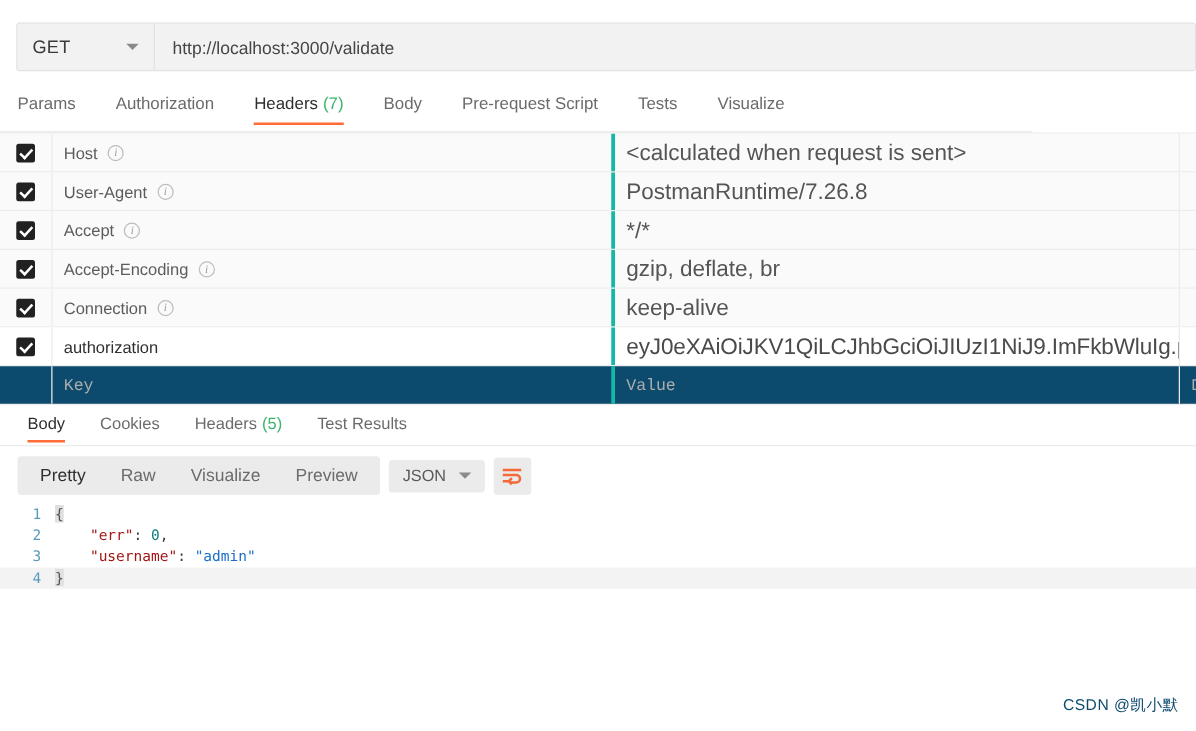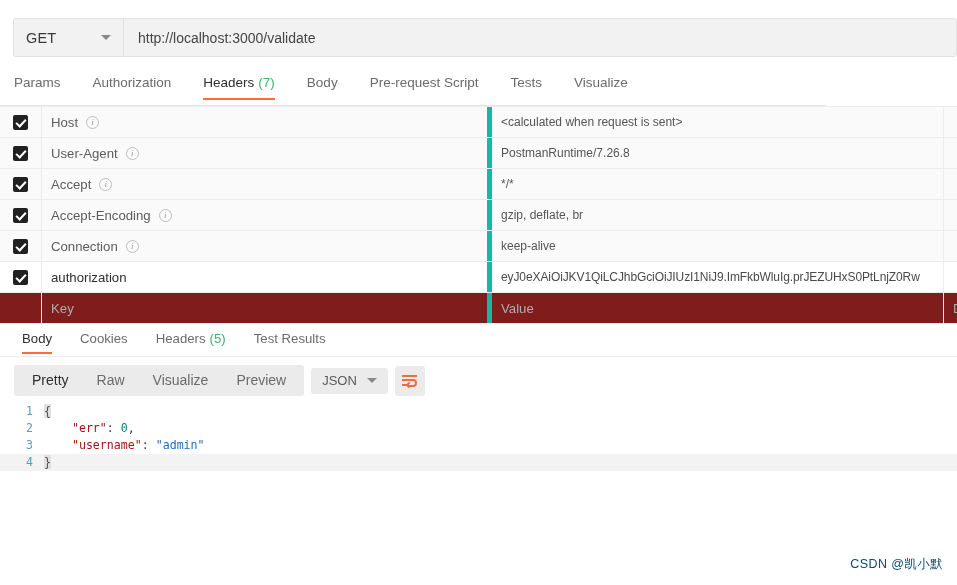--- a/index.html
+++ b/index.html
@@ -87,31 +87,31 @@
     border-top: 1px solid #ececec;
   }
   .hdr-row {
     display: flex;
     height: 31px;
     align-items: stretch;
     border-bottom: 1px solid #ececec;
     background: #fafafa;
   }
   .hdr-row.user-row { background: #ffffff; }
-  .hdr-row.placeholder-row { background: #7f1d1d; }
+  .hdr-row.placeholder-row { background: #0c4a6e; font-family: Liberation Mono, monospace; }
   .cell-check {
     width: 42px;
     display: flex; align-items: center; justify-content: center;
     border-right: 1px solid #ececec;
   }
   .cell-key {
     width: 450px;
     display: flex; align-items: center;
     padding-left: 9px;
-    border-right: 5px solid #14b8a6;
+    border-right: 3px solid #14b8a6;
     overflow: hidden;
   }
   .cell-val {
     width: 452px;
     display: flex; align-items: center;
     padding-left: 9px;
     border-right: 1px solid #ececec;
     overflow: hidden;
   }
   .cell-desc {
@@ -132,21 +132,21 @@
     content: "";
     position: absolute;
     left: 4.6px; top: 2.1px;
     width: 4px; height: 8px;
     border: solid #ffffff;
     border-width: 0 2px 2px 0;
     transform: rotate(43deg);
   }
   .key-text { font-size: 13.2px; color: #5c5c5c; white-space: nowrap; }
   .key-text.user { color: #2f2f2f; }
-  .val-text { font-size: 12px; color: #555555; white-space: nowrap; }
+  .val-text { font-size: 18px; color: #555555; white-space: nowrap; }
   .val-text.mono { color: #4a4a4a; letter-spacing: -0.1px; }
   .ph-text { font-size: 13.2px; color: #adadad; white-space: nowrap; }
   .info-icon {
     display: inline-flex; align-items: center; justify-content: center;
     width: 13px; height: 13px;
     border: 1px solid #bdbdbd;
     border-radius: 50%;
     margin-left: 8px;
     font-size: 9px;
     color: #9a9a9a;

